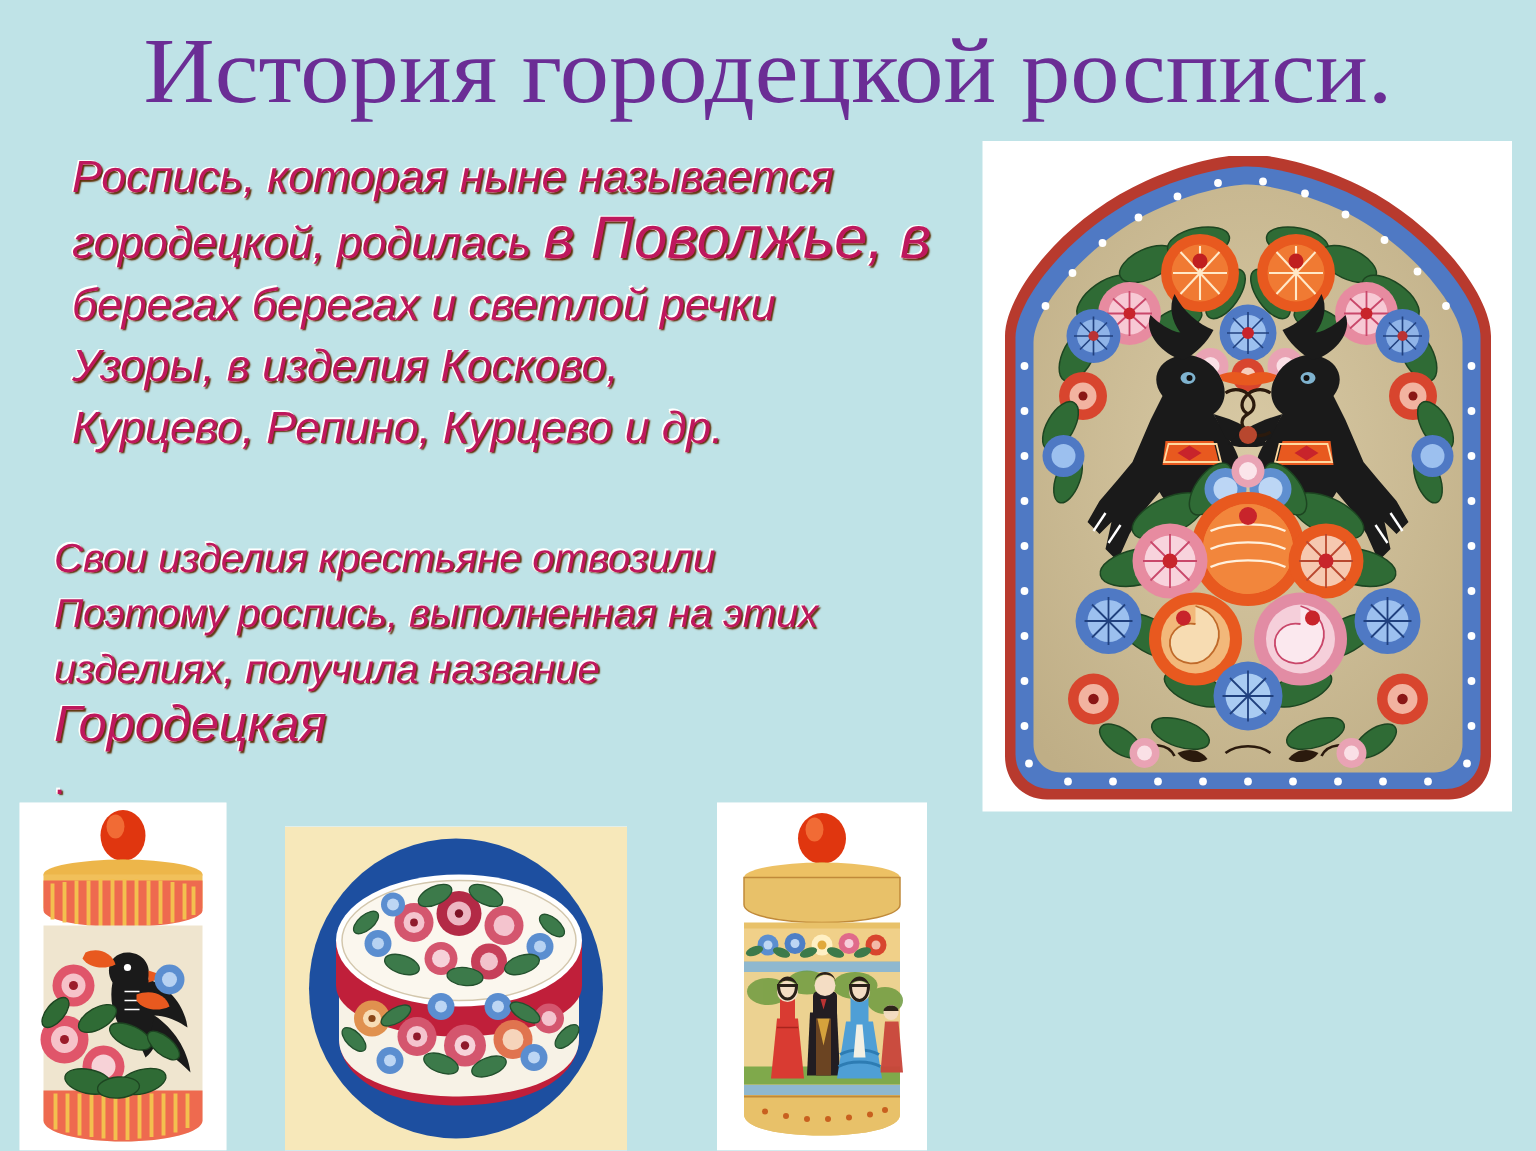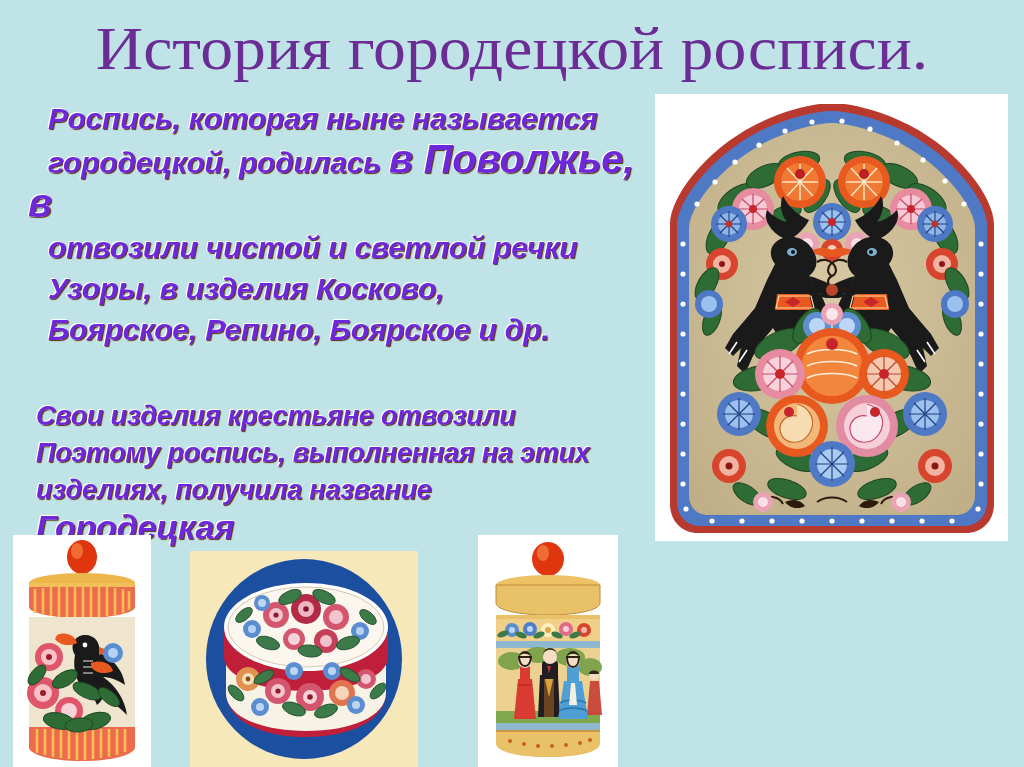--- a/index.html
+++ b/index.html
@@ -30,22 +30,22 @@
   }
 
   
   .body-col{
     position:absolute;
     left:28px;
     top:98px;
     width:620px;
   }
   .para{
-    color:#6d28d9;
-    font-weight:700;
+    color:#be185d;
+    font-weight:400;
     font-style:italic;
     font-family:"Liberation Sans", sans-serif;
     text-shadow:
       -1px -1px 0 #ffffff,
       -1px  0   0 #fdf3e4,
        1px  1px 1px #5e2f06;
     letter-spacing:-0.2px;
   }
   .p1{
     font-size:30px;
@@ -82,23 +82,23 @@
 
 <div class="slide">
 
   <div class="title">История городецкой росписи.</div>
 
   <div class="body-col">
 
     <div class="para p1">
       <span style="display: block;">Роспись, которая ныне называется</span>
       <span style="display: block;"><span style="display: inline;">городецкой, родилась </span><span class="big">в Поволжье, в</span></span>
-      <span style="display: block;">отвозили чистой и светлой речки</span>
+      <span style="display: block;">берегах берегах и светлой речки</span>
       <span style="display: block;">Узоры, в изделия Косково,</span>
-      <span style="display: block;">Боярское, Репино, Боярское и др.</span>
+      <span style="display: block;">Курцево, Репино, Курцево и др.</span>
     </div>
 
     <div class="para p2">
       <span style="display: block; margin-top: 48px;">Свои изделия крестьяне отвозили</span>
       <span style="display: block;">Поэтому роспись, выполненная на этих</span>
       <span style="display: block;">изделиях, получила название</span>
       <span style="display: block;"><span class="bigger" style="display: block;">Городецкая</span><span class="dot-plain">.</span></span>
     </div>
 
   </div>

